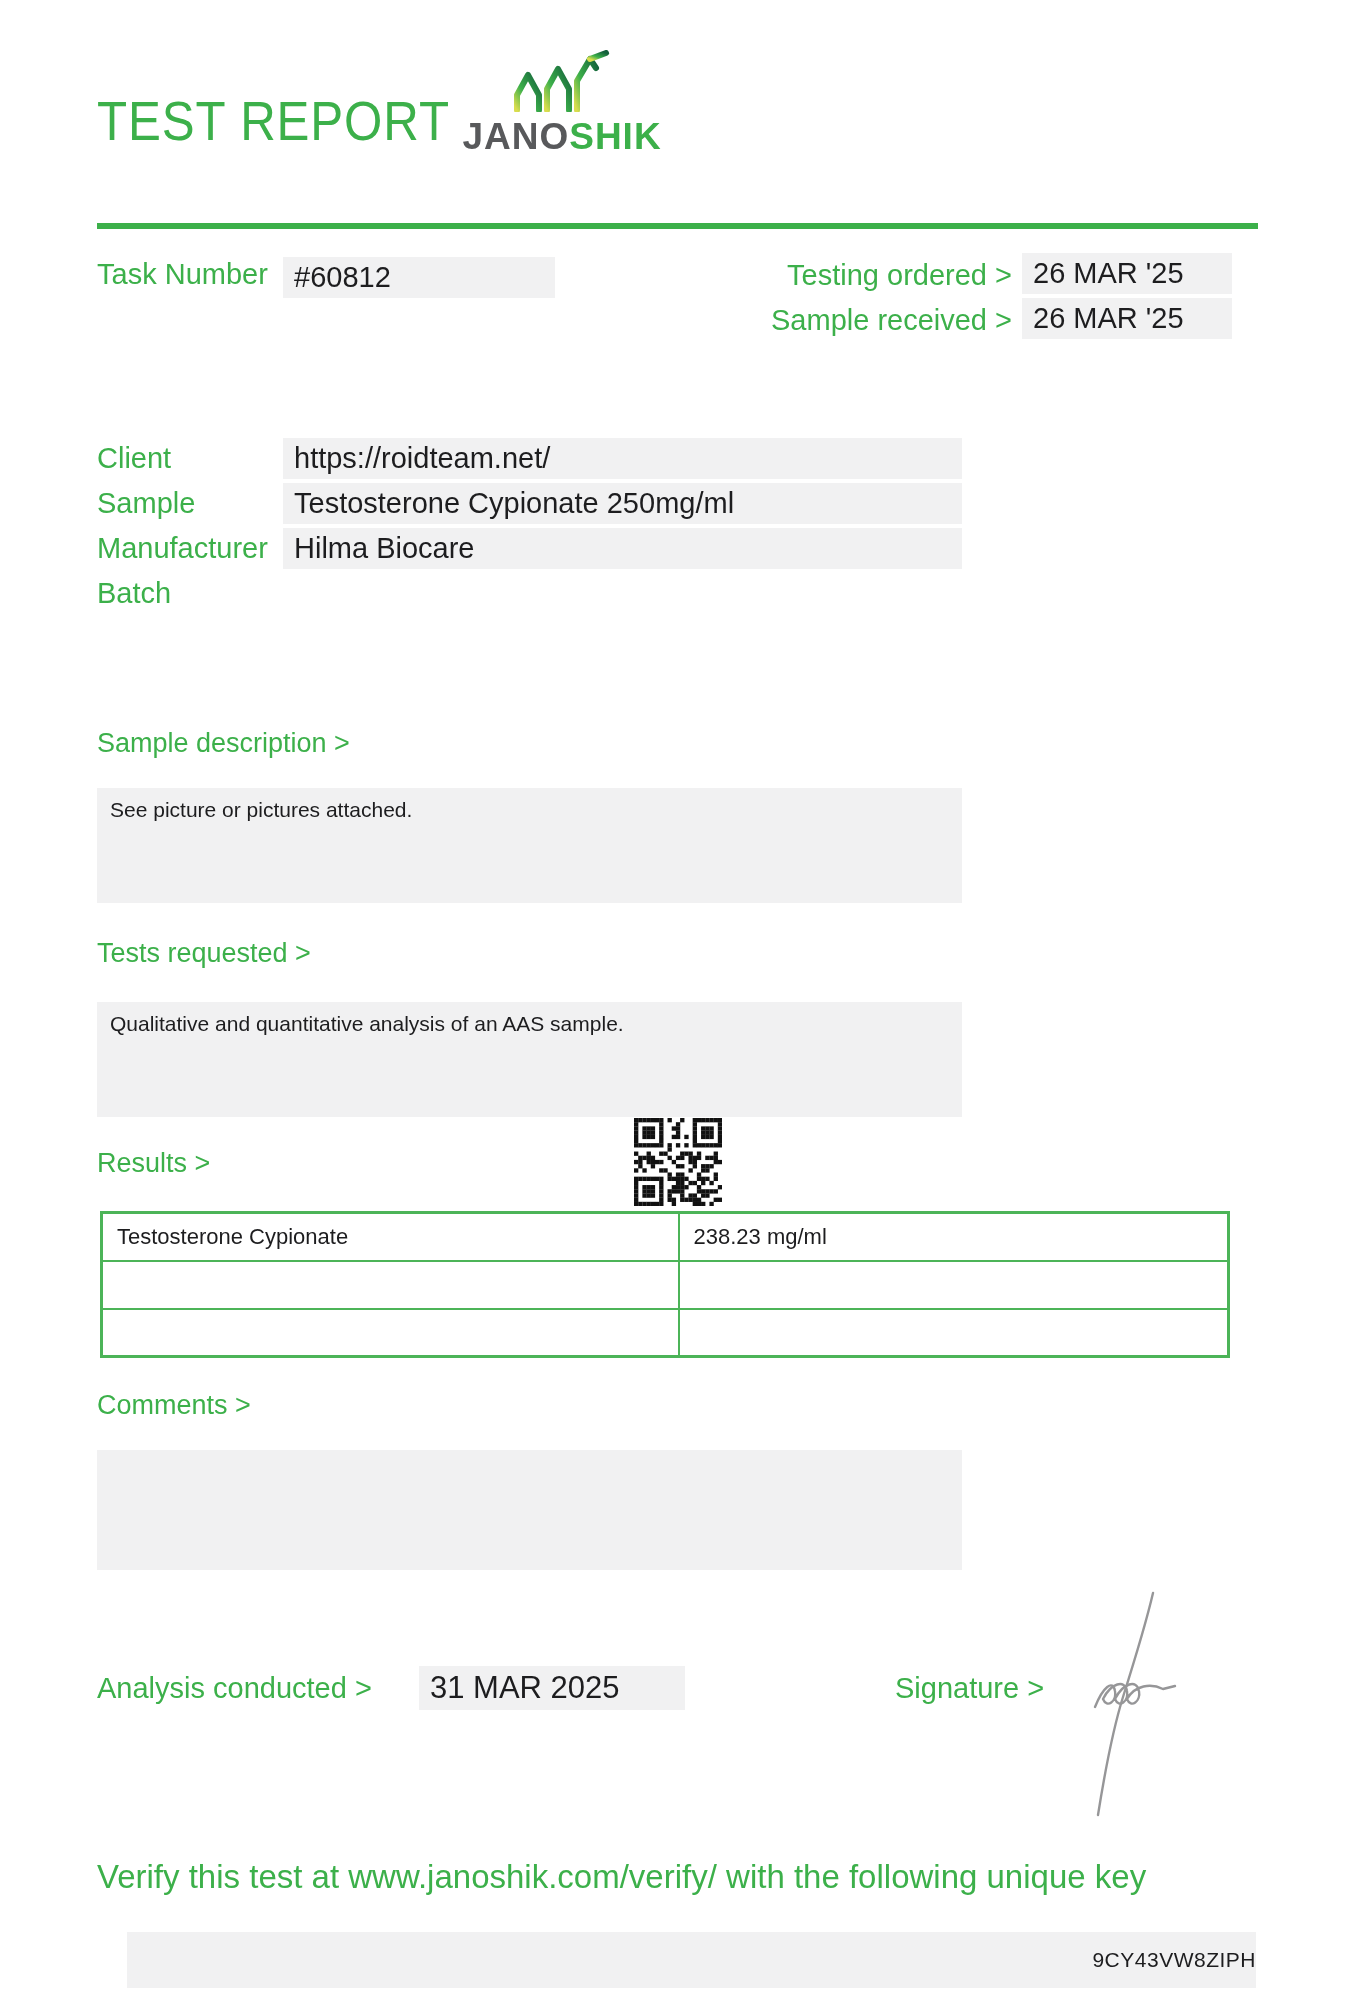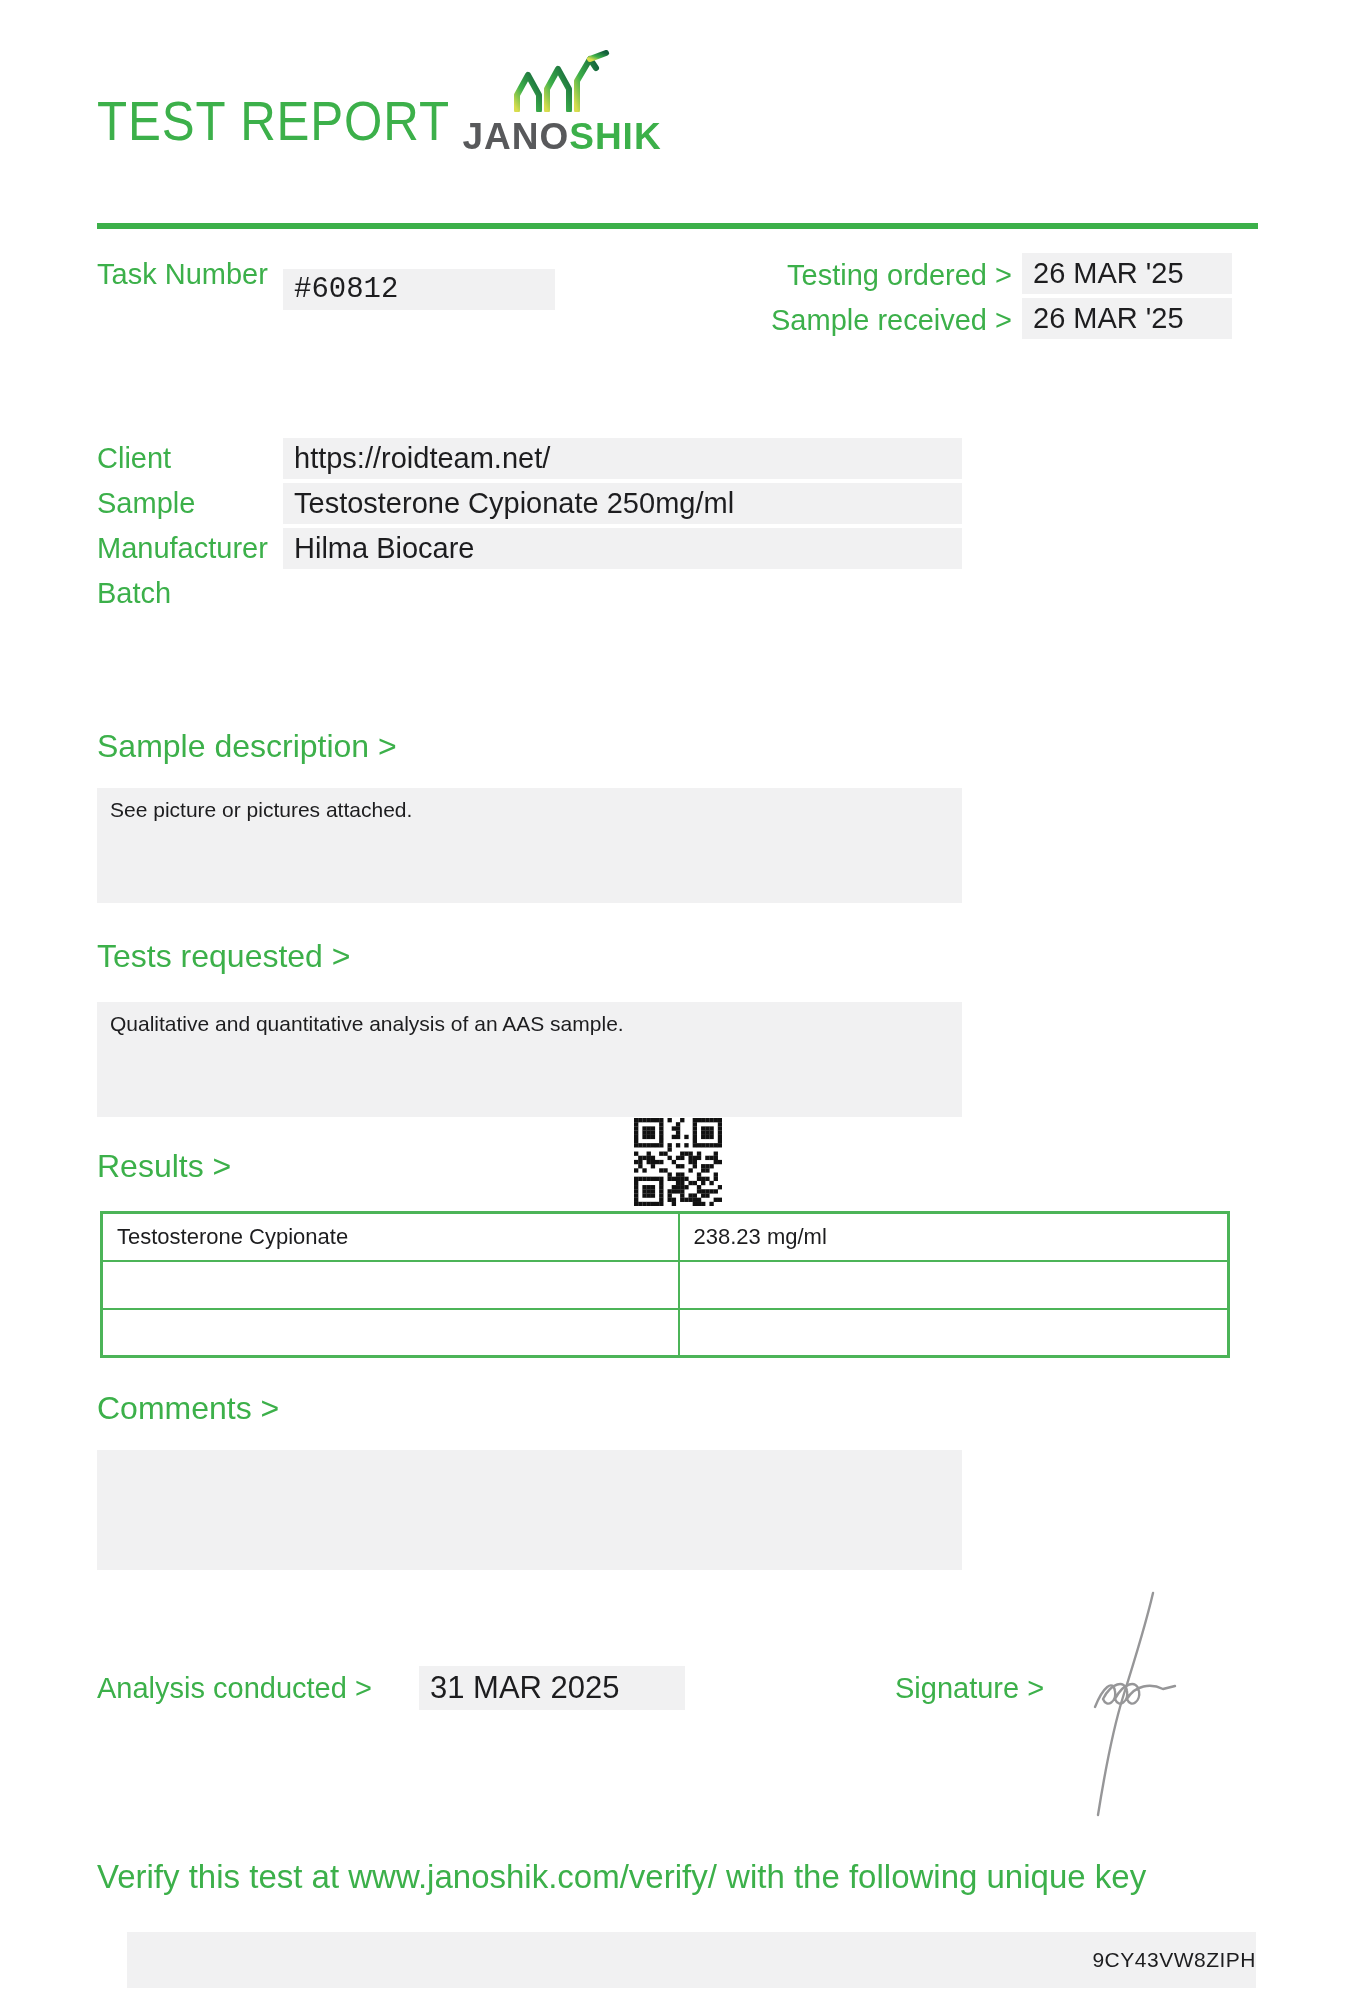--- a/index.html
+++ b/index.html
@@ -25,33 +25,33 @@
 
   .rule { left:97px; top:223px; width:1161px; height:6px; background:#3cb04a; }
 
   .label-green { color:#3cb04a; font-size:29px; white-space:nowrap; }
   .field {
     background:#f1f1f2; color:#1d1d1f; font-size:29px; line-height:41px;
     padding-left:11px; white-space:nowrap; overflow:hidden;
   }
 
   .task-label { left:97px; top:258px; }
-  .task-value { left:283px; top:269px; width:272px; height:41px;font-family:Liberation Mono, monospace; }
+  .task-value { left:283px; top:257px; width:272px; height:41px; }
 
   .date-label { width:412px; text-align:right; }
   .date-label-1 { left:600px; top:259px; }
   .date-label-2 { left:600px; top:304px; }
   .date-value { width:210px; height:41px; }
   .date-value-1 { left:1022px; top:253px; }
   .date-value-2 { left:1022px; top:298px; }
 
   .info-label { left:97px; }
   .info-value { left:283px; width:679px; height:41px; }
 
-  .section-heading { left:97px; color:#3cb04a; font-size:32px; white-space:nowrap; }
+  .section-heading { left:97px; color:#3cb04a; font-size:27px; white-space:nowrap; }
   .graybox { left:97px; width:865px; background:#f1f1f2; font-size:21px; color:#1d1d1f; padding:10px 13px; }
 
   .qr { left:634px; top:1118px; width:88px; height:88px; }
 
   .results-table {
     left:100px; top:1211px; width:1127px; height:108px;
     border-collapse:collapse; table-layout:fixed;
   }
   .results-table td {
     border:2px solid #4cb458; font-size:22px; color:#1d1d1f;

